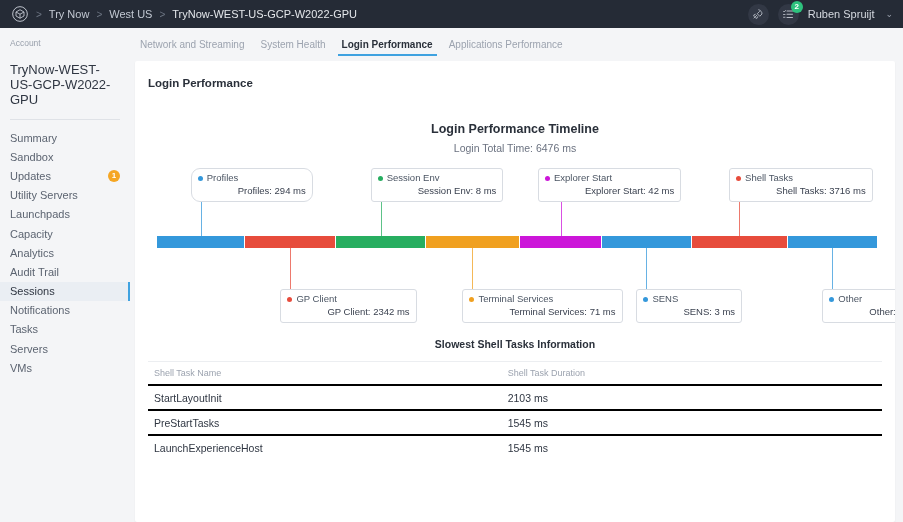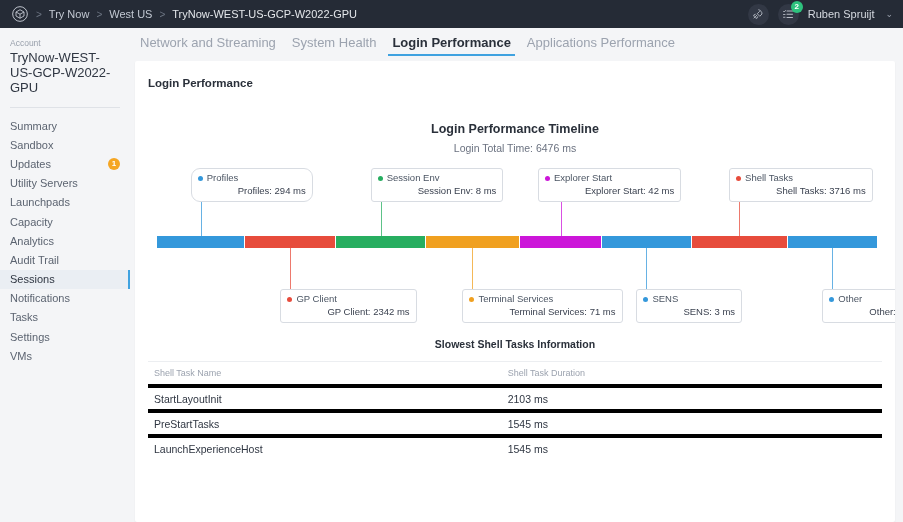--- a/index.html
+++ b/index.html
@@ -68,21 +68,21 @@
   .sidebar {
     width: 130px;
     flex: 0 0 130px;
     background: #f4f5f7;
     padding-top: 10px;
   }
   .acct-label {
     font-size: 8.5px;
     color: #9aa1ad;
     padding: 0 10px;
-    margin-bottom: 2px;
+    margin-bottom: 14px;
   }
   .acct-name {
     font-size: 13px;
     color: #2f3642;
     padding: 0 10px;
     line-height: 15px;
     font-weight: 400;
     word-break: break-word;
   }
   .divider {
@@ -125,21 +125,21 @@
   
   .content { flex: 1; min-width: 0; display: flex; flex-direction: column; }
   .tabs {
     height: 28px;
     display: flex;
     align-items: flex-end;
     gap: 0;
     padding-left: 2px;
   }
   .tab {
-    font-size: 13px;
+    font-size: 10px;
     color: #9ca3af;
     padding: 0 8px 6px 8px;
     position: relative;
     white-space: nowrap;
   }
   .tab.active { color: #2a303a; font-weight: bold; }
   .tab.active::after {
     content: "";
     position: absolute;
     left: 4px; right: 4px; bottom: 0;
@@ -214,21 +214,21 @@
   .tbl-title {
     text-align: center;
     font-size: 10.5px;
     font-weight: bold;
     color: #2a303a;
     margin-top: 6px;
   }
   .tbl { margin: 11px 13px 0 13px; }
   .tbl-row {
     display: flex;
-    border-top: 4px solid #000000;
+    border-top: 2px solid #000000;
     height: 25px;
     align-items: center;
   }
   .tbl-row.head { height: 23px; border-top: 1px solid #eceef1; }
   .tbl-row.head .c { color: #9ca3af; font-size: 9px; }
   .c { font-size: 10.5px; color: #2f3642; }
   .c1 { width: 49%; padding-left: 6px; }
   .c2 { width: 51%; }
 </style>
 </head>
@@ -305,21 +305,21 @@
         <div class="nav-item active">
           <span>Sessions</span>
         </div>
         <div class="nav-item">
           <span>Notifications</span>
         </div>
         <div class="nav-item">
           <span>Tasks</span>
         </div>
         <div class="nav-item">
-          <span>Settings</span>
+          <span>Servers</span>
         </div>
         <div class="nav-item">
           <span>VMs</span>
         </div>
       </div>
   </div>
 
   <div class="content">
 
     <div class="tabs" id="tab-list">

